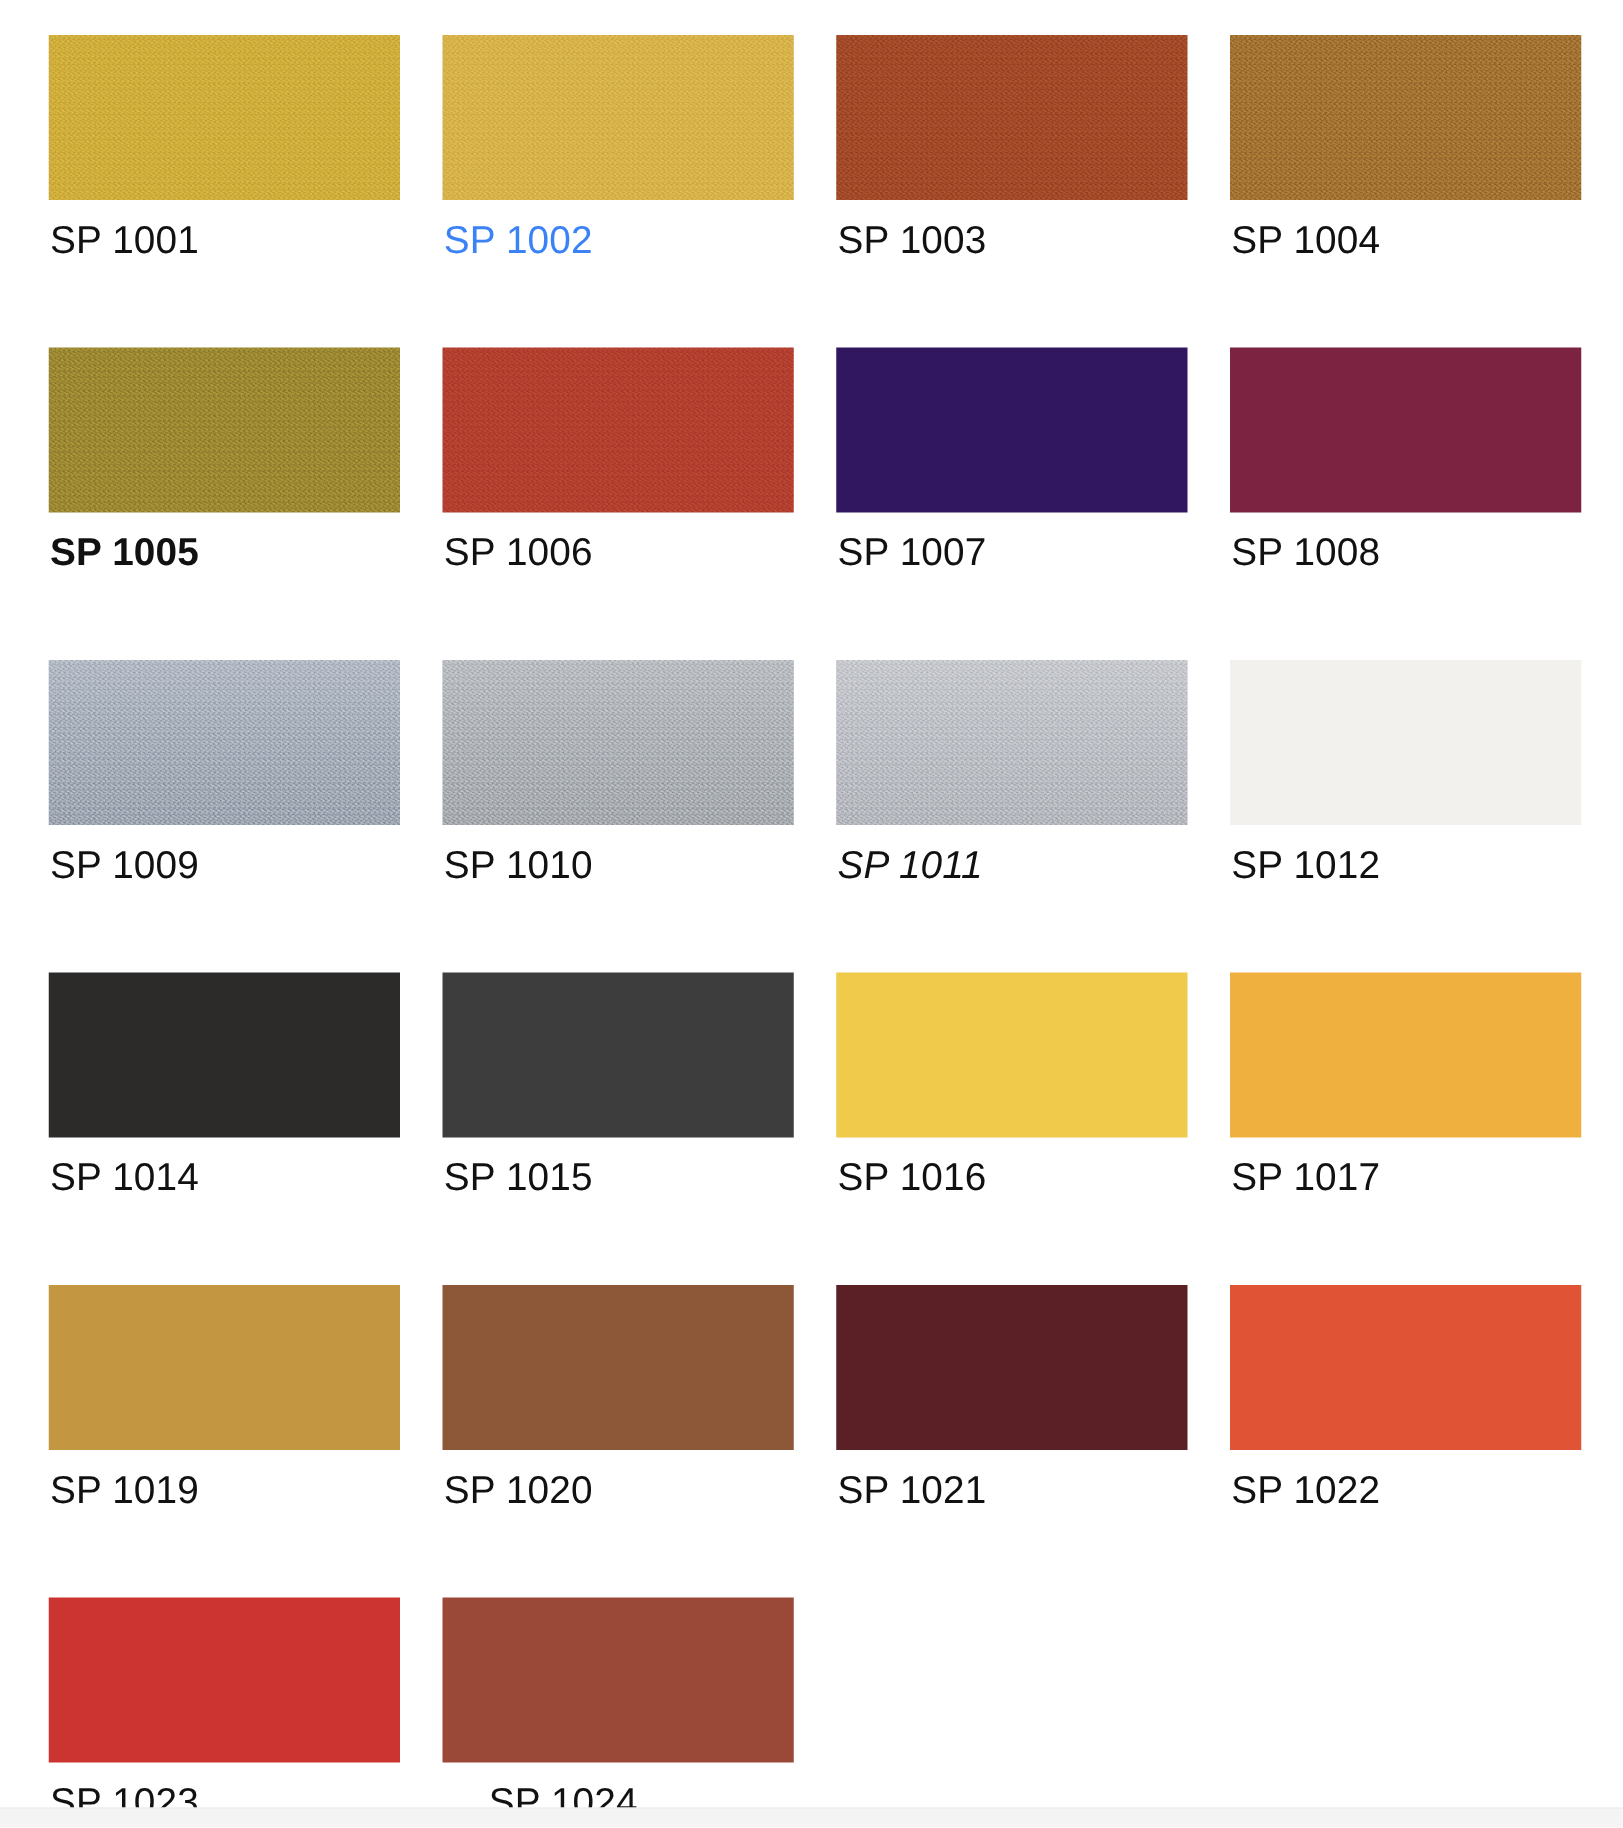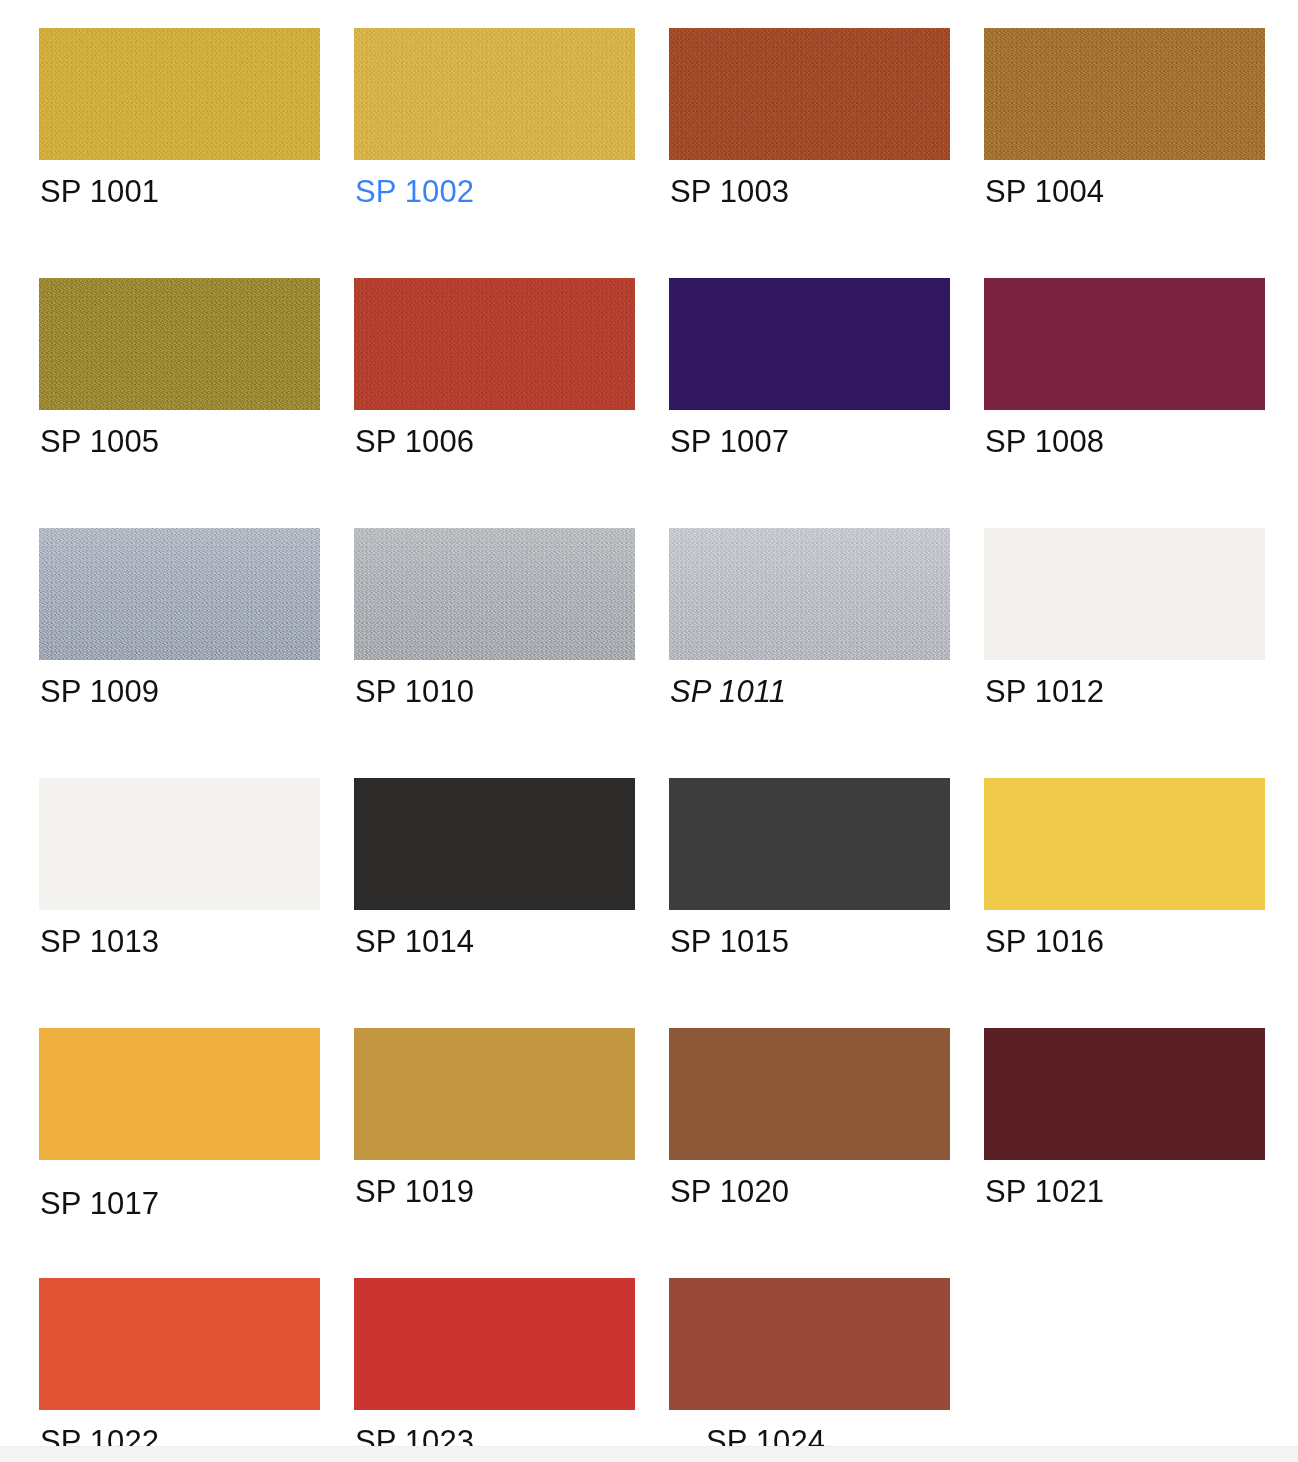--- a/index.html
+++ b/index.html
@@ -116,21 +116,21 @@
     <div class="swatch-cell">
       <div class="swatch-chip metallic" style="background-color: rgb(156, 69, 38);"></div>
       <div class="swatch-label" style="color: rgb(17, 17, 17);">SP 1003</div>
     </div>
     <div class="swatch-cell">
       <div class="swatch-chip metallic" style="background-color: rgb(156, 107, 47);"></div>
       <div class="swatch-label" style="color: rgb(17, 17, 17);">SP 1004</div>
     </div>
     <div class="swatch-cell">
       <div class="swatch-chip metallic" style="background-color: rgb(149, 128, 47);"></div>
-      <div class="swatch-label" style="color: rgb(17, 17, 17);">SP 1005</div>
+      <div class="swatch-label" style="color: rgb(17, 17, 17); font-weight: bold;">SP 1005</div>
     </div>
     <div class="swatch-cell">
       <div class="swatch-chip metallic" style="background-color: rgb(174, 59, 44);"></div>
       <div class="swatch-label" style="color: rgb(17, 17, 17);">SP 1006</div>
     </div>
     <div class="swatch-cell">
       <div class="swatch-chip" style="background-color: rgb(48, 23, 95);"></div>
       <div class="swatch-label" style="color: rgb(17, 17, 17);">SP 1007</div>
     </div>
     <div class="swatch-cell">
@@ -147,38 +147,34 @@
     </div>
     <div class="swatch-cell">
       <div class="swatch-chip metallic metallic-strong sheen" style="background-color: rgb(180, 183, 190);"></div>
       <div class="swatch-label" style="color: rgb(17, 17, 17); font-style: italic;">SP 1011</div>
     </div>
     <div class="swatch-cell">
       <div class="swatch-chip" style="background-color: rgb(242, 241, 237);"></div>
       <div class="swatch-label" style="color: rgb(17, 17, 17);">SP 1012</div>
     </div>
     <div class="swatch-cell">
-      <div class="swatch-chip" style="background-color: rgb(243, 242, 238);"></div>
-      <div class="swatch-label" style="color: rgb(17, 17, 17);">SP 1013</div>
-    </div>
-    <div class="swatch-cell">
       <div class="swatch-chip" style="background-color: rgb(44, 43, 42);"></div>
       <div class="swatch-label" style="color: rgb(17, 17, 17);">SP 1014</div>
     </div>
     <div class="swatch-cell">
       <div class="swatch-chip" style="background-color: rgb(61, 61, 62);"></div>
       <div class="swatch-label" style="color: rgb(17, 17, 17);">SP 1015</div>
     </div>
     <div class="swatch-cell">
       <div class="swatch-chip" style="background-color: rgb(240, 202, 75);"></div>
       <div class="swatch-label" style="color: rgb(17, 17, 17);">SP 1016</div>
     </div>
     <div class="swatch-cell">
       <div class="swatch-chip" style="background-color: rgb(240, 176, 64);"></div>
-      <div class="swatch-label" style="color: rgb(17, 17, 17); margin-top: 12px;">SP 1017</div>
+      <div class="swatch-label" style="color: rgb(17, 17, 17);">SP 1017</div>
     </div>
     <div class="swatch-cell">
       <div class="swatch-chip" style="background-color: rgb(195, 151, 65);"></div>
       <div class="swatch-label" style="color: rgb(17, 17, 17);">SP 1019</div>
     </div>
     <div class="swatch-cell">
       <div class="swatch-chip" style="background-color: rgb(140, 88, 56);"></div>
       <div class="swatch-label" style="color: rgb(17, 17, 17);">SP 1020</div>
     </div>
     <div class="swatch-cell">

